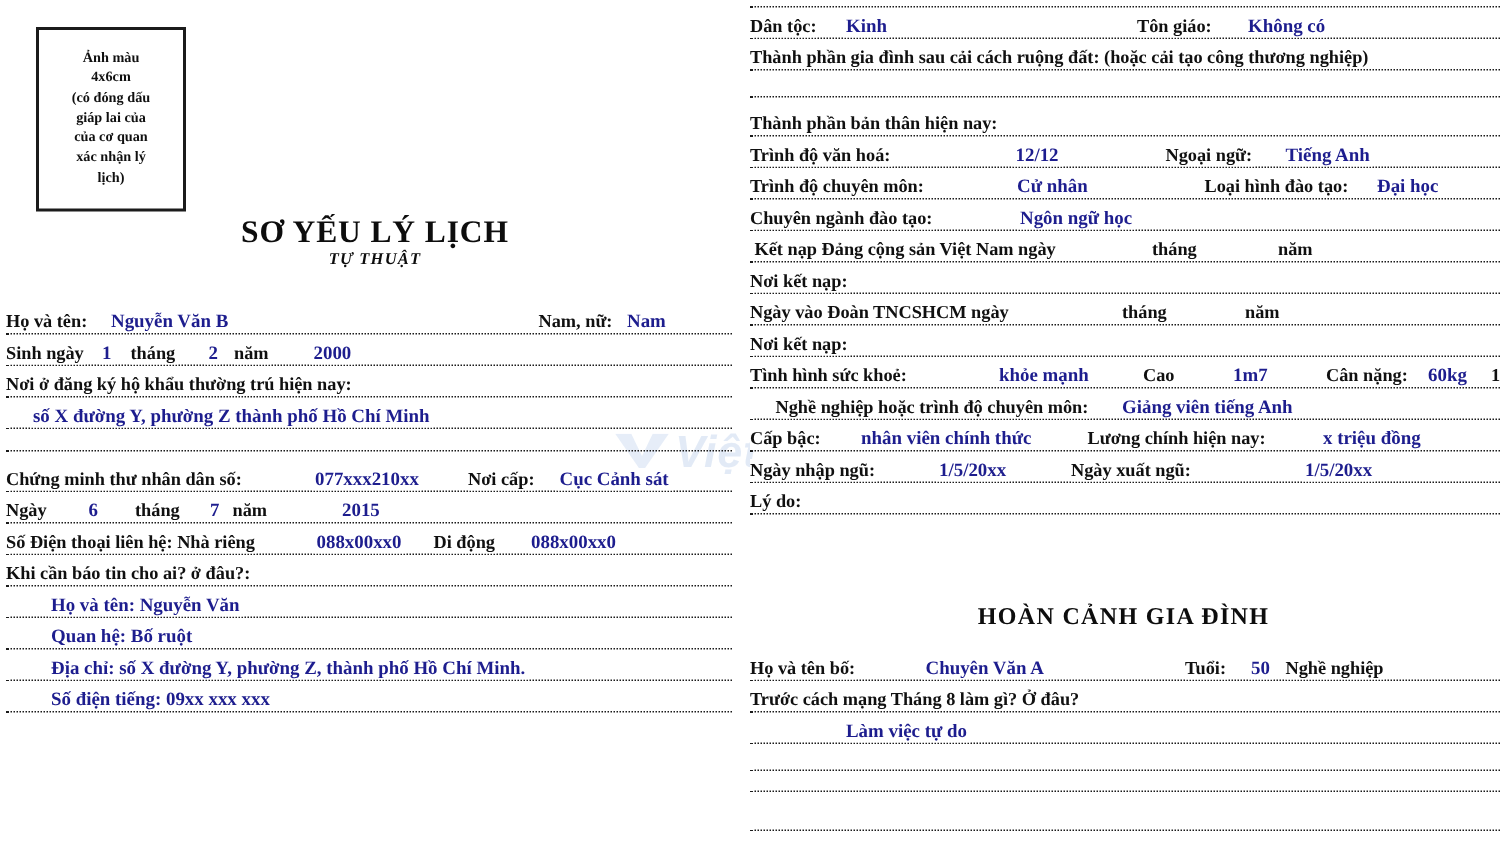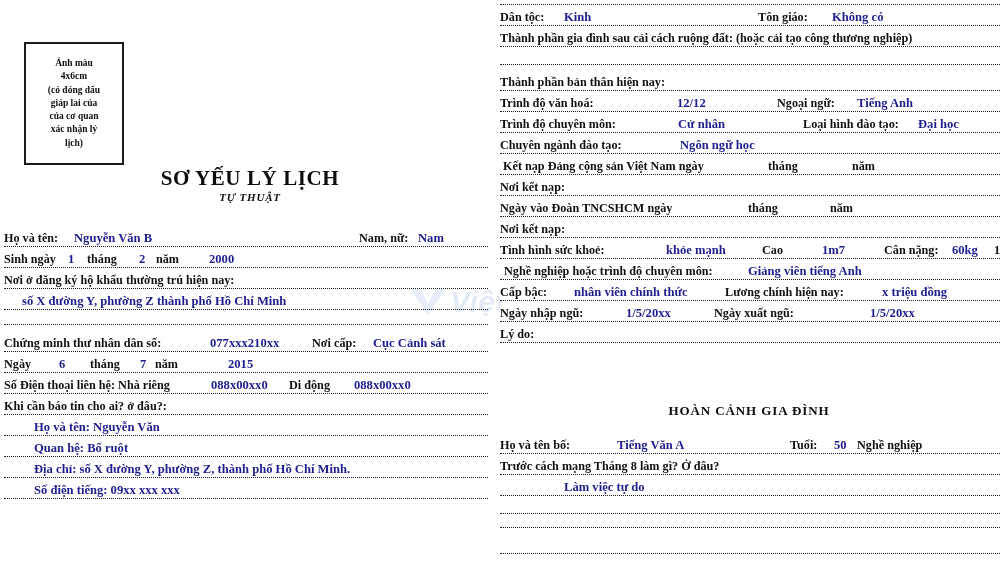--- a/index.html
+++ b/index.html
@@ -56,21 +56,21 @@
     background: #c3d4ee;
     clip-path: polygon(0% 0%, 30% 0%, 50% 58%, 70% 0%, 100% 0%, 50% 100%);
   }
 
   
   .col {
     position: absolute;
     top: 0;
     z-index: 2;
   }
-  #col-left  { left: 0px;   width: 490px; height: 397px; margin-top: 24px; }
+  #col-left  { left: 0px;   width: 490px; height: 397px; }
   #col-right { left: 498px; width: 502px; height: 563px; }
 
   
   #photo-box {
     position: absolute;
     left: 24px;
     top: 18px;
     width: 100px;
     height: 123px;
     border: 2px solid #1b1b1b;
@@ -120,21 +120,21 @@
     color: #0d0d0d;
     white-space: nowrap;
   }
 
   
   .section-head {
     position: absolute;
     width: 100%;
     text-align: center;
     font-family: "Liberation Serif", serif;
-    font-size: 13px;
+    font-size: 16px;
     font-weight: bold;
     letter-spacing: .9px;
     color: #0d0d0d;
     white-space: nowrap;
   }
 
   
   .row {
     position: absolute;
     height: 21px;
@@ -374,21 +374,21 @@
       <span class="seg val" style="left:164px">khỏe mạnh</span>
       <span class="seg lbl" style="left:262px">Cao</span>
       <span class="seg val" style="left:320px">1m7</span>
       <span class="seg lbl" style="left:384px">Cân nặng:</span>
       <span class="seg val" style="left:450px">60kg</span>
       <span class="seg lbl" style="left:494px">1</span>
     </div>
 
     <div class="row" style="top:261px">
       <div class="dots"></div>
-      <span class="seg lbl" style="left:4px">Nghề nghiệp hoặc trình độ chuyên môn:</span>
+      <span class="seg lbl" style="left:17px">Nghề nghiệp hoặc trình độ chuyên môn:</span>
       <span class="seg val plain" style="left:246px">Giảng viên tiếng Anh</span>
     </div>
 
     <div class="row" style="top:282px">
       <div class="dots"></div>
       <span class="seg lbl" style="left:0px">Cấp bậc:</span>
       <span class="seg val" style="left:72px">nhân viên chính thức</span>
       <span class="seg lbl" style="left:225px">Lương chính hiện nay:</span>
       <span class="seg val" style="left:380px">x triệu đồng</span>
     </div>
@@ -404,21 +404,21 @@
     <div class="row" style="top:324px">
       <div class="dots"></div>
       <span class="seg lbl" style="left:0px">Lý do:</span>
     </div>
 
     <div class="section-head" style="top:403px">HOÀN CẢNH GIA ĐÌNH</div>
 
     <div class="row" style="top:435px">
       <div class="dots"></div>
       <span class="seg lbl" style="left:0px">Họ và tên bố:</span>
-      <span class="seg val" style="left:115px">Tiếng Văn A</span>
+      <span class="seg val" style="left:115px">Chuyên Văn A</span>
       <span class="seg lbl" style="left:290px">Tuổi:</span>
       <span class="seg val" style="left:332px">50</span>
       <span class="seg lbl" style="left:357px">Nghề nghiệp</span>
     </div>
 
     <div class="row" style="top:456px">
       <div class="dots"></div>
       <span class="seg lbl" style="left:0px">Trước cách mạng Tháng 8 làm gì? Ở đâu?</span>
     </div>
 

